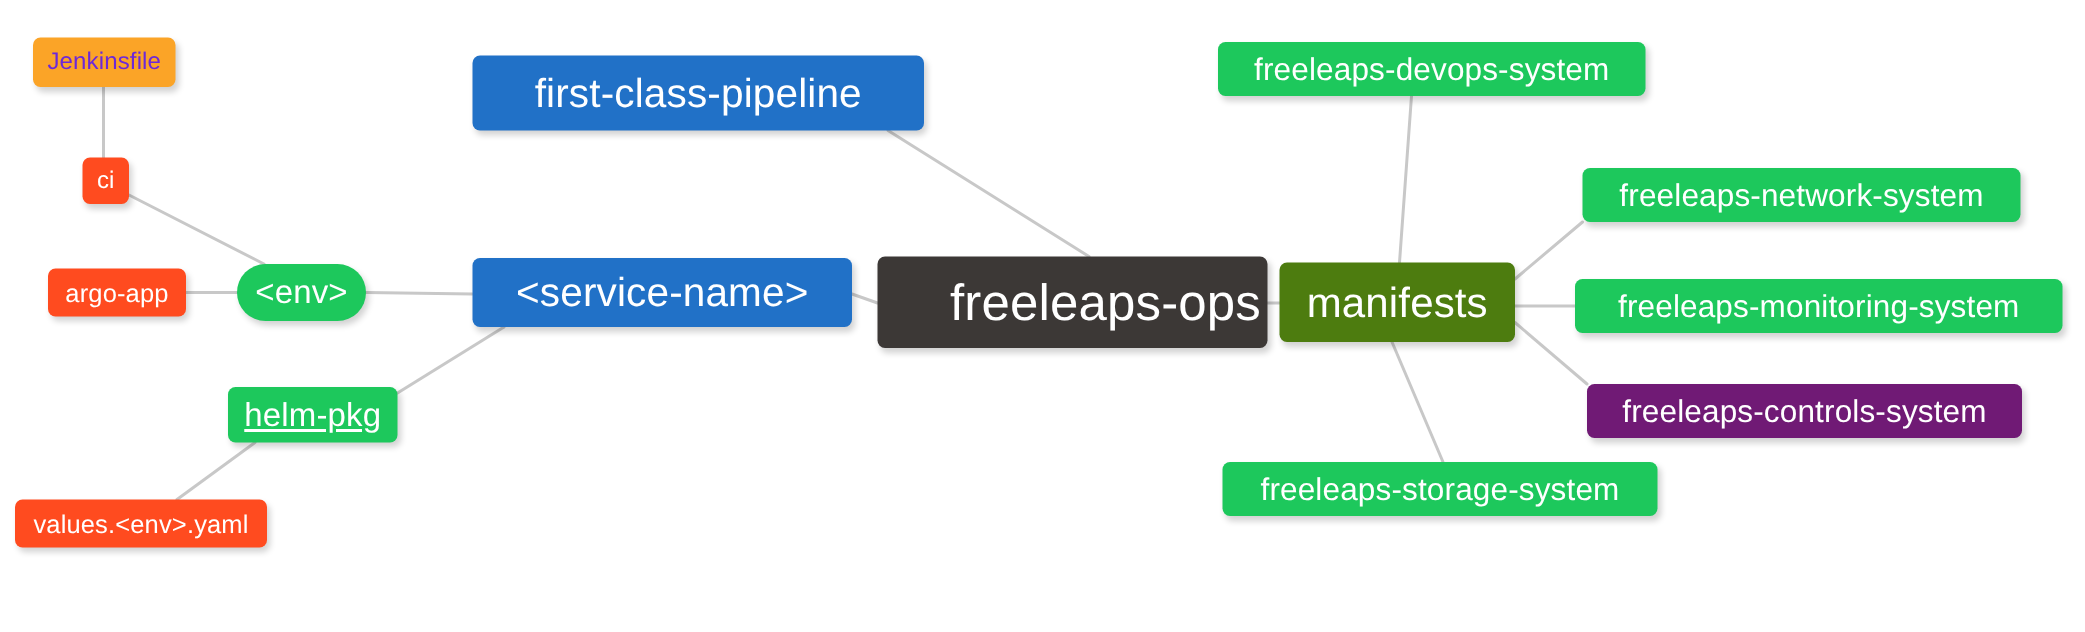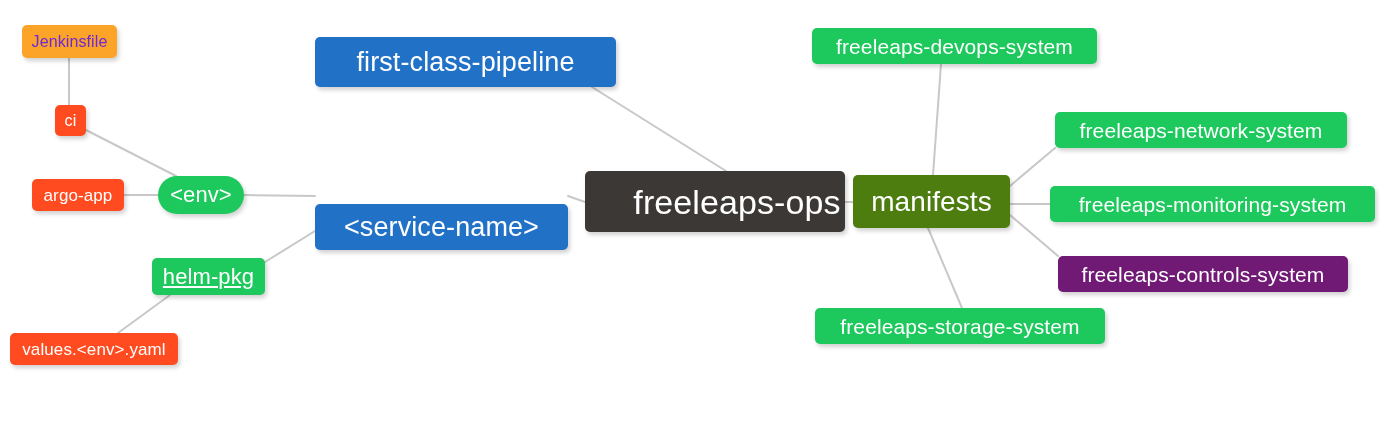--- a/index.html
+++ b/index.html
@@ -76,21 +76,21 @@
       <line x1="1010" y1="215" x2="1058" y2="256" stroke="#c8c8c8" stroke-width="2" stroke-linecap="round"></line>
       <line x1="928" y1="228" x2="962" y2="308" stroke="#c8c8c8" stroke-width="2" stroke-linecap="round"></line>
     </svg>
   <div id="node-layer">
       <div class="node n-root" style="left: 585px; top: 171px; width: 260px; height: 61px; font-size: 34px; background: rgb(60, 56, 54); color: rgb(255, 255, 255); padding-left: 44px;">
         <span>freeleaps-ops</span>
       </div>
       <div class="node n-blue" style="left: 315px; top: 37px; width: 301px; height: 50px; font-size: 27px; background: rgb(33, 113, 199); color: rgb(255, 255, 255);">
         <span>first-class-pipeline</span>
       </div>
-      <div class="node n-blue" style="left: 315px; top: 172px; width: 253px; height: 46px; font-size: 27px; background: rgb(33, 113, 199); color: rgb(255, 255, 255); margin-top: 32px;">
+      <div class="node n-blue" style="left: 315px; top: 172px; width: 253px; height: 46px; font-size: 27px; background: rgb(33, 113, 199); color: rgb(255, 255, 255);">
         <span>&lt;service-name&gt;</span>
       </div>
       <div class="node n-blue" style="left: 853px; top: 175px; width: 157px; height: 53px; font-size: 28px; background: #4d7c0f; color: rgb(255, 255, 255);">
         <span>manifests</span>
       </div>
       <div class="node n-green" style="left: 158px; top: 176px; width: 86px; height: 38px; font-size: 22px; background: rgb(29, 200, 92); color: rgb(255, 255, 255); border-radius: 19px;">
         <span>&lt;env&gt;</span>
       </div>
       <div class="node n-green" style="left: 152px; top: 258px; width: 113px; height: 37px; font-size: 22px; background: rgb(29, 200, 92); color: rgb(255, 255, 255); text-decoration: underline;">
         <span>helm-pkg</span>

